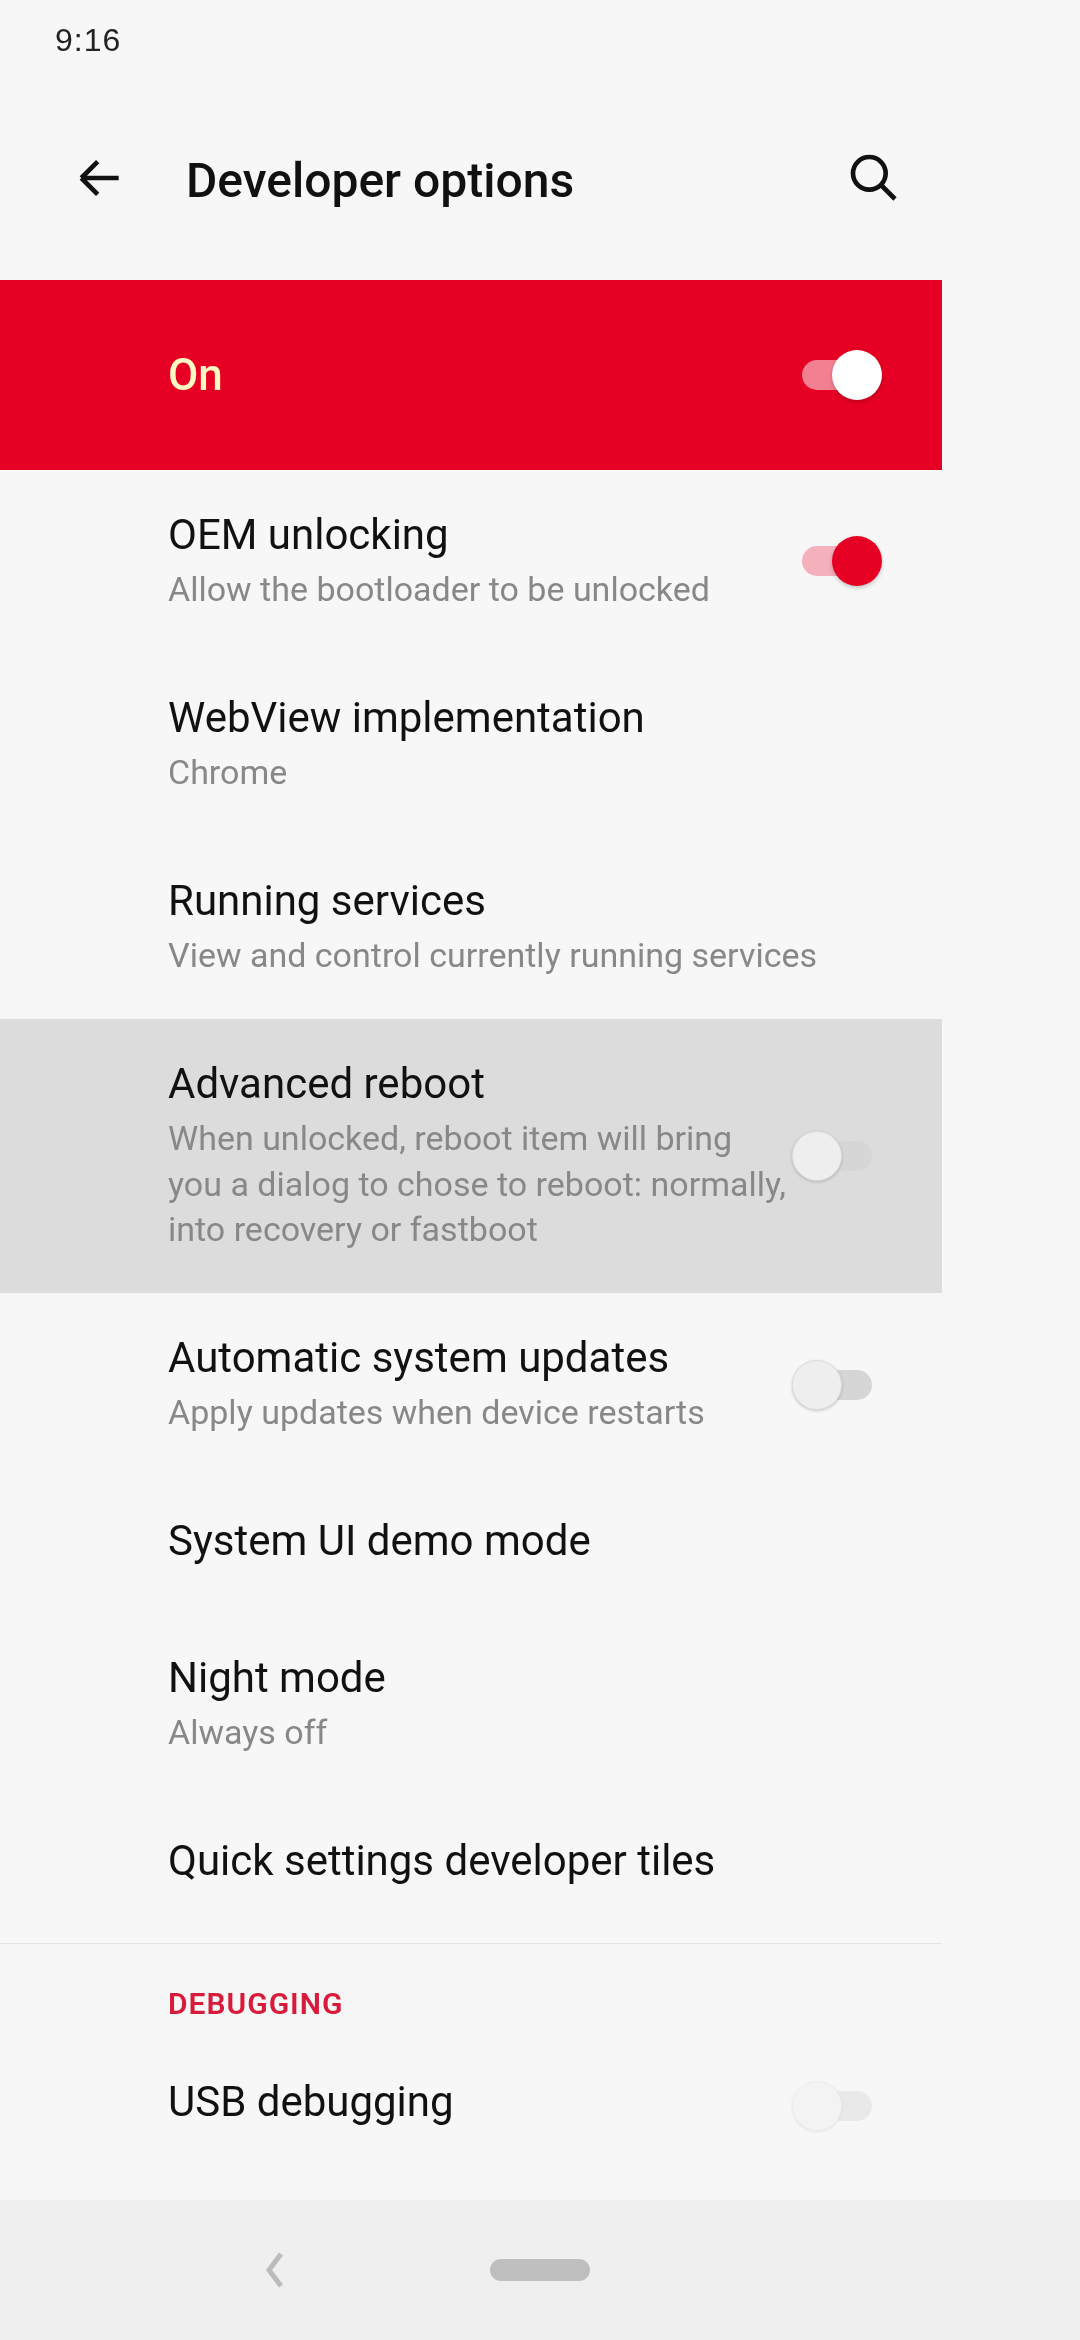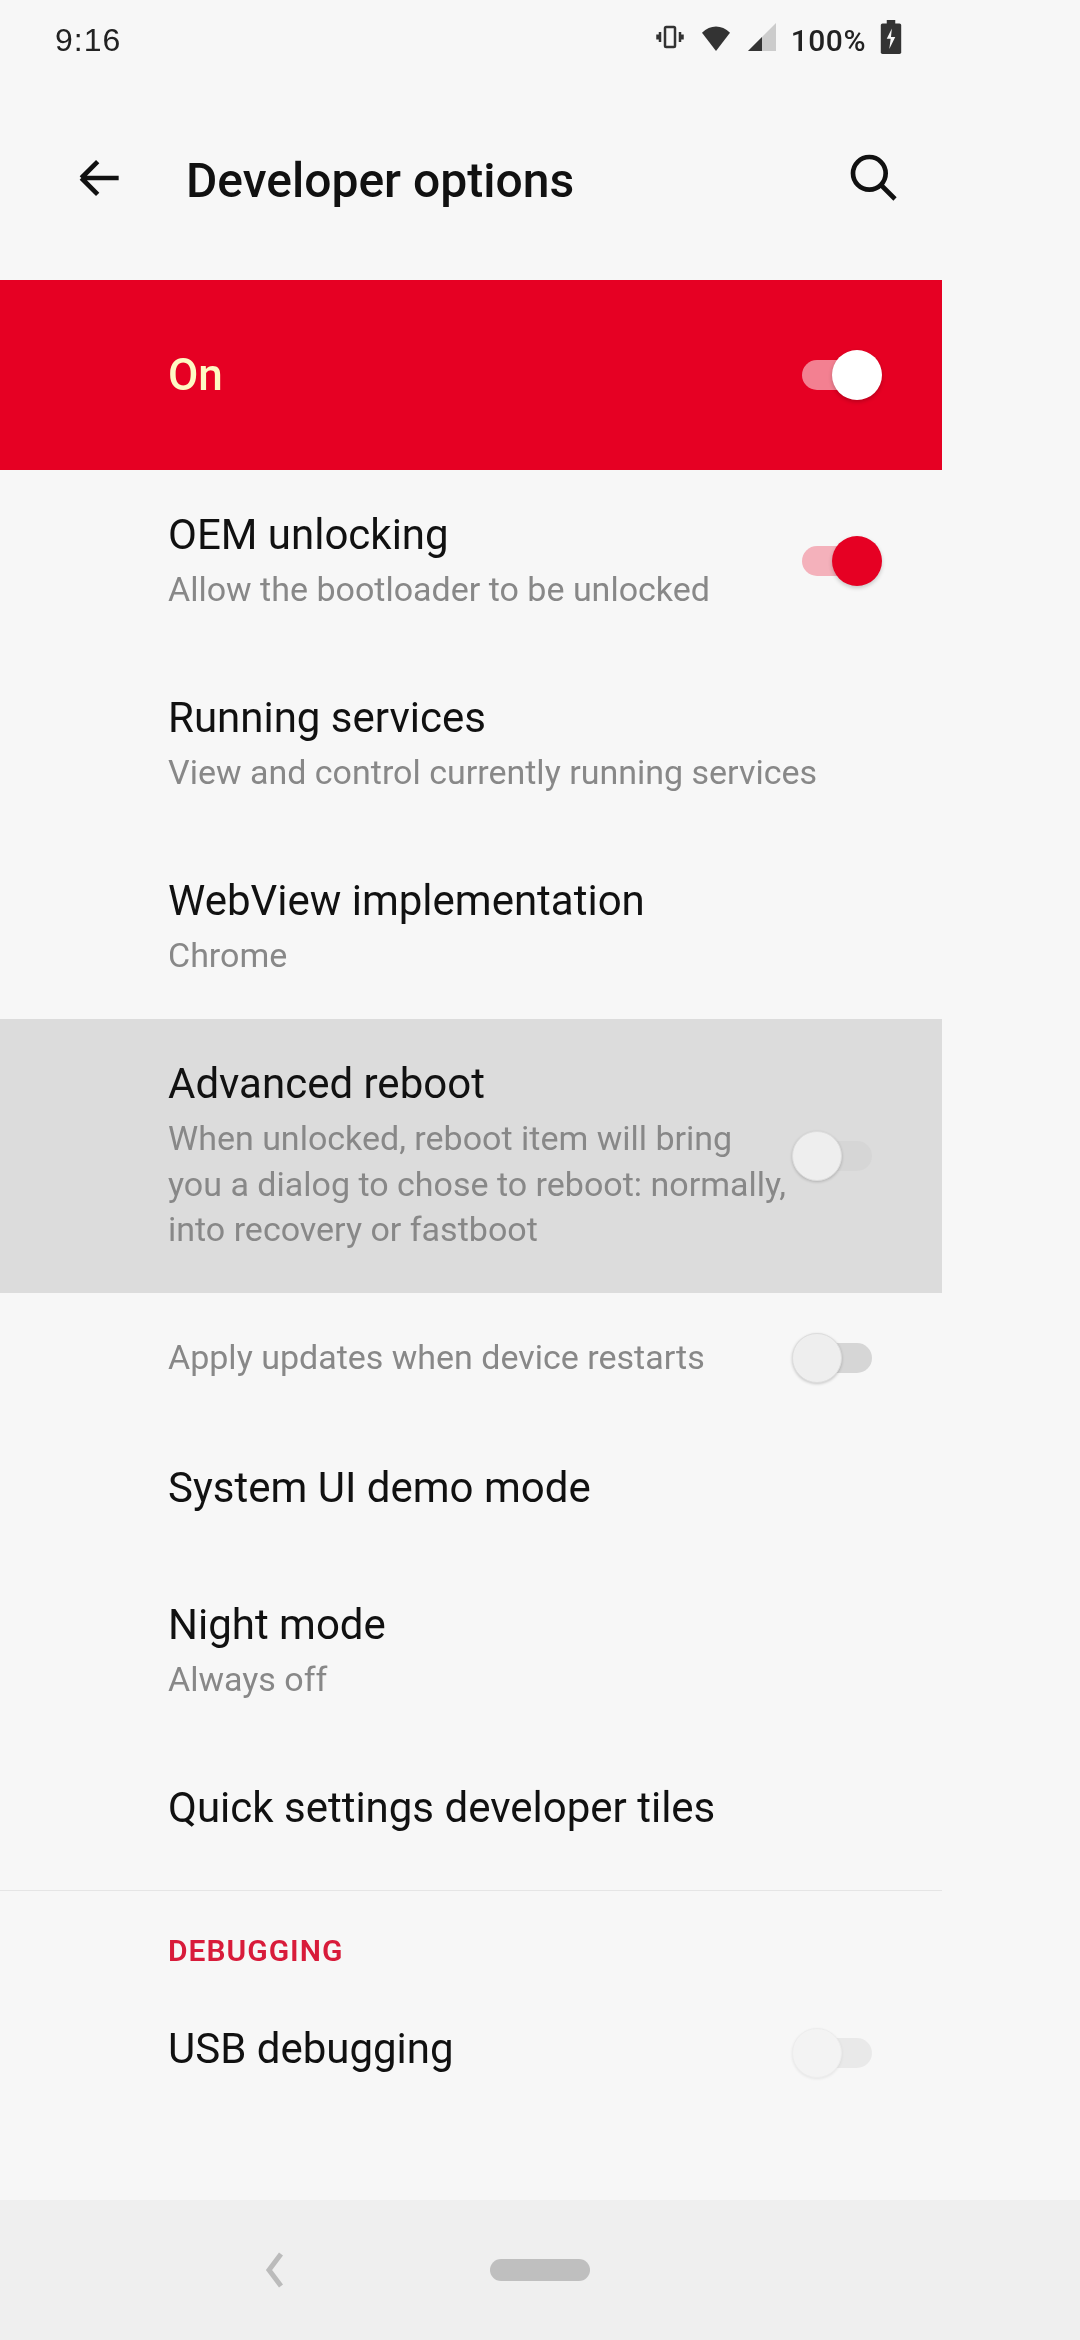--- a/index.html
+++ b/index.html
@@ -156,47 +156,20 @@
   }
   .icon { display:inline-block; }
 </style>
 </head>
 <body>
 
 <div class="screen">
 
   <div class="status-bar">
     <div class="status-left">9:16</div>
-    <div class="status-right">
-      <span class="icon">
-        <svg width="30" height="30" viewBox="0 0 24 24" fill="none" stroke="#333" stroke-width="2">
-          <rect x="8" y="4" width="8" height="16" rx="1"></rect>
-          <path d="M4 8v8M2 10v4M20 8v8M22 10v4"></path>
-        </svg>
-      </span>
-      <span class="icon">
-        <svg width="34" height="28" viewBox="0 0 24 20">
-            <path d="M12 20 L2 7 C8 1 16 1 22 7 Z" fill="#333"></path>
-          </svg>
-      </span>
-      <span class="icon">
-        <svg width="30" height="28" viewBox="0 0 20 20">
-            <path d="M0 20 L20 0 L20 20 Z" fill="#ccc"></path>
-            <path d="M0 20 L10 10 L10 20 Z" fill="#333"></path>
-          </svg>
-      </span>
-      <span class="pct">100%</span>
-      <span class="icon">
-        <svg width="22" height="34" viewBox="0 0 12 20">
-            <rect x="0" y="2" width="12" height="18" rx="1" fill="#333"></rect>
-            <rect x="3.5" y="0" width="5" height="2.5" fill="#333"></rect>
-            <path d="M6.5 5 L3.5 11 L5.8 11 L5 17 L8.5 10 L6 10 Z" fill="#f7f7f7"></path>
-          </svg>
-      </span>
-    </div>
   </div>
 
   <div class="header">
     <span class="icon">
       <svg width="56" height="56" viewBox="0 0 24 24" fill="none" stroke="#111" stroke-width="2">
         <path d="M20 12H4M4 12l7-7M4 12l7 7"></path>
       </svg>
     </span>
     <div class="title">Developer options</div>
     <span class="icon">
@@ -223,45 +196,46 @@
         <div class="row-sub">Allow the bootloader to be unlocked</div>
       </div>
       <div class="switch on">
         <div class="switch-track"></div>
           <div class="switch-thumb"></div>
       </div>
     </div>
 
     <div class="row">
       <div class="row-text">
+        <div class="row-title">WebView implementation</div>
+        <div class="row-sub">Chrome</div>
+      </div>
+    </div>
+
+    <div class="row">
+      <div class="row-text">
         <div class="row-title">Running services</div>
         <div class="row-sub">View and control currently running services</div>
       </div>
     </div>
 
-    <div class="row">
-      <div class="row-text">
-        <div class="row-title">WebView implementation</div>
-        <div class="row-sub">Chrome</div>
-      </div>
-    </div>
-
     <div class="row highlight">
       <div class="row-text">
         <div class="row-title">Advanced reboot</div>
         <div class="row-sub">When unlocked, reboot item will bring you a dialog to chose to reboot: normally, into recovery or fastboot</div>
       </div>
       <div class="switch off">
         <div class="switch-track"></div>
           <div class="switch-thumb"></div>
       </div>
     </div>
 
     <div class="row">
       <div class="row-text">
+        <div class="row-title">Automatic system updates</div>
         <div class="row-sub">Apply updates when device restarts</div>
       </div>
       <div class="switch off">
         <div class="switch-track"></div>
           <div class="switch-thumb"></div>
       </div>
     </div>
 
     <div class="row">
       <div class="row-text">

